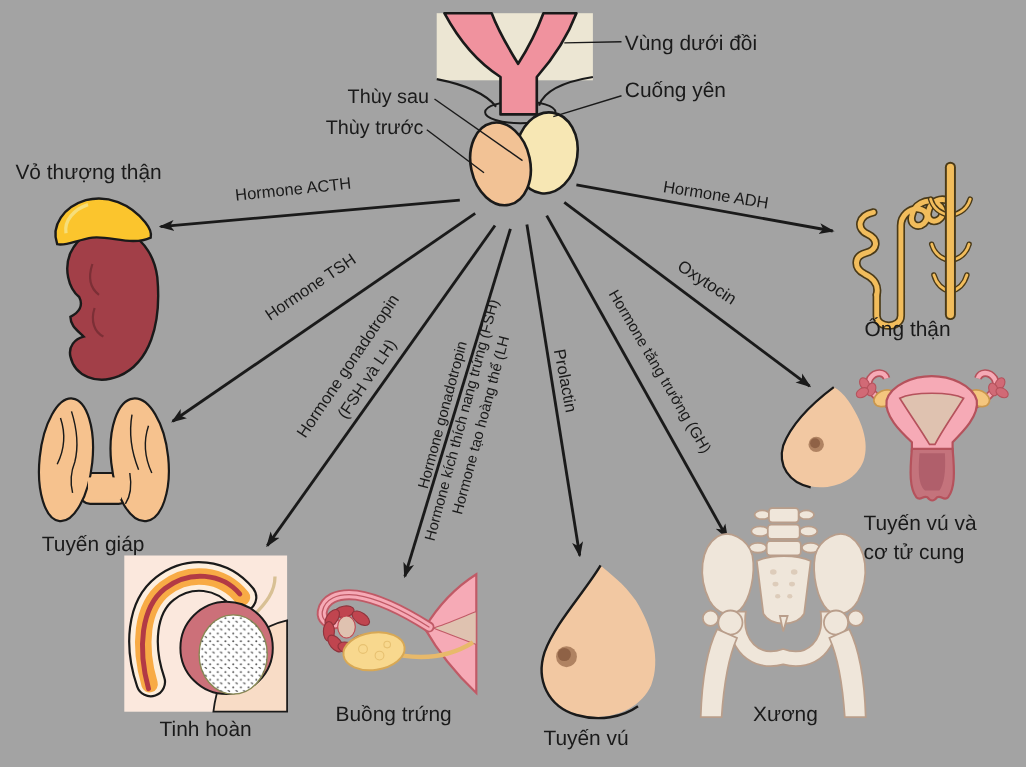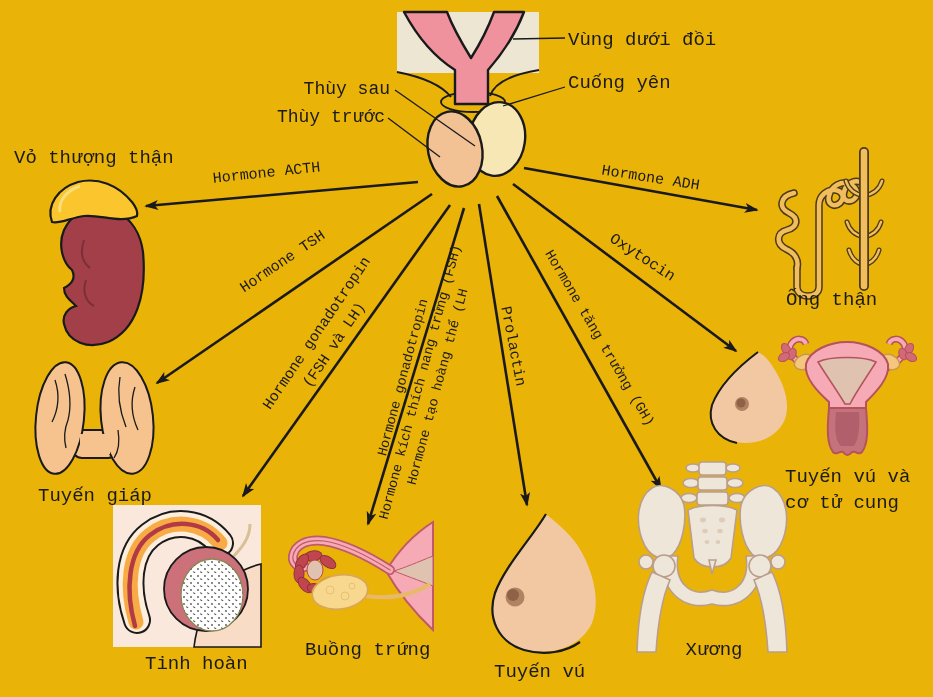--- a/index.html
+++ b/index.html
@@ -1,20 +1,20 @@
 <!DOCTYPE html>
 <html><head>
 <meta charset="utf-8">
 <style>
   html,body{margin:0;padding:0;background:#ffffff;}
   .stage{
     position:relative;
     width:933px;height:697px;
-    background:#eab308;
-    font-family:Liberation Mono, monospace;
+    background:#a3a3a3;
+    font-family:Liberation Sans, sans-serif;
     overflow:hidden;
   }
   svg{display:block;}
   text{fill:#1a1a1a;}
   .organ-label{font-size:19px;}
   .pit-label{font-size:18px;}
   .hormone{font-size:15px;}
   .outline{fill:none;stroke:#1a1a1a;}
 </style>
 </head>

